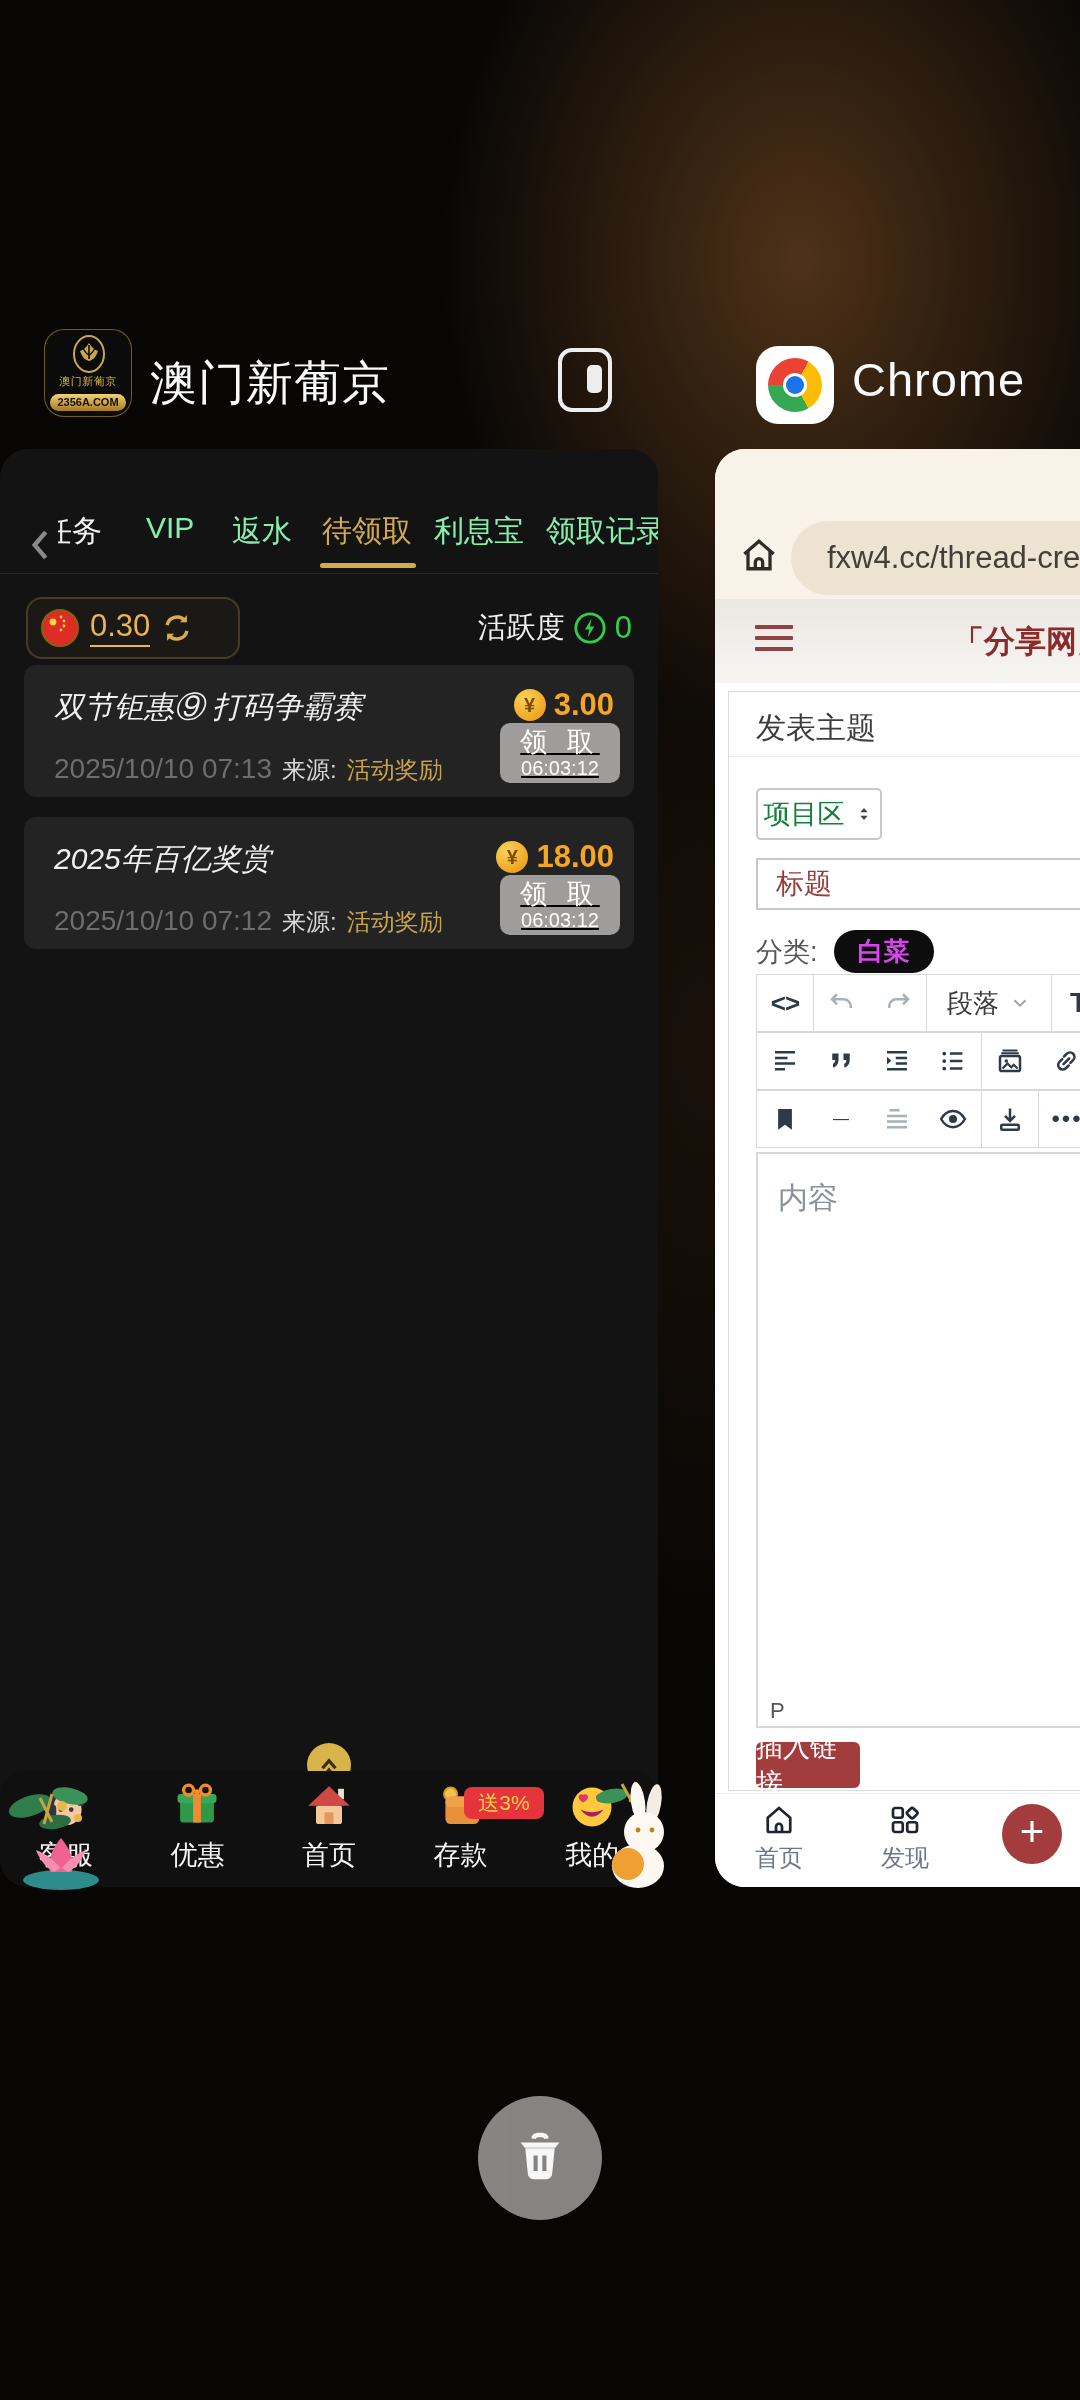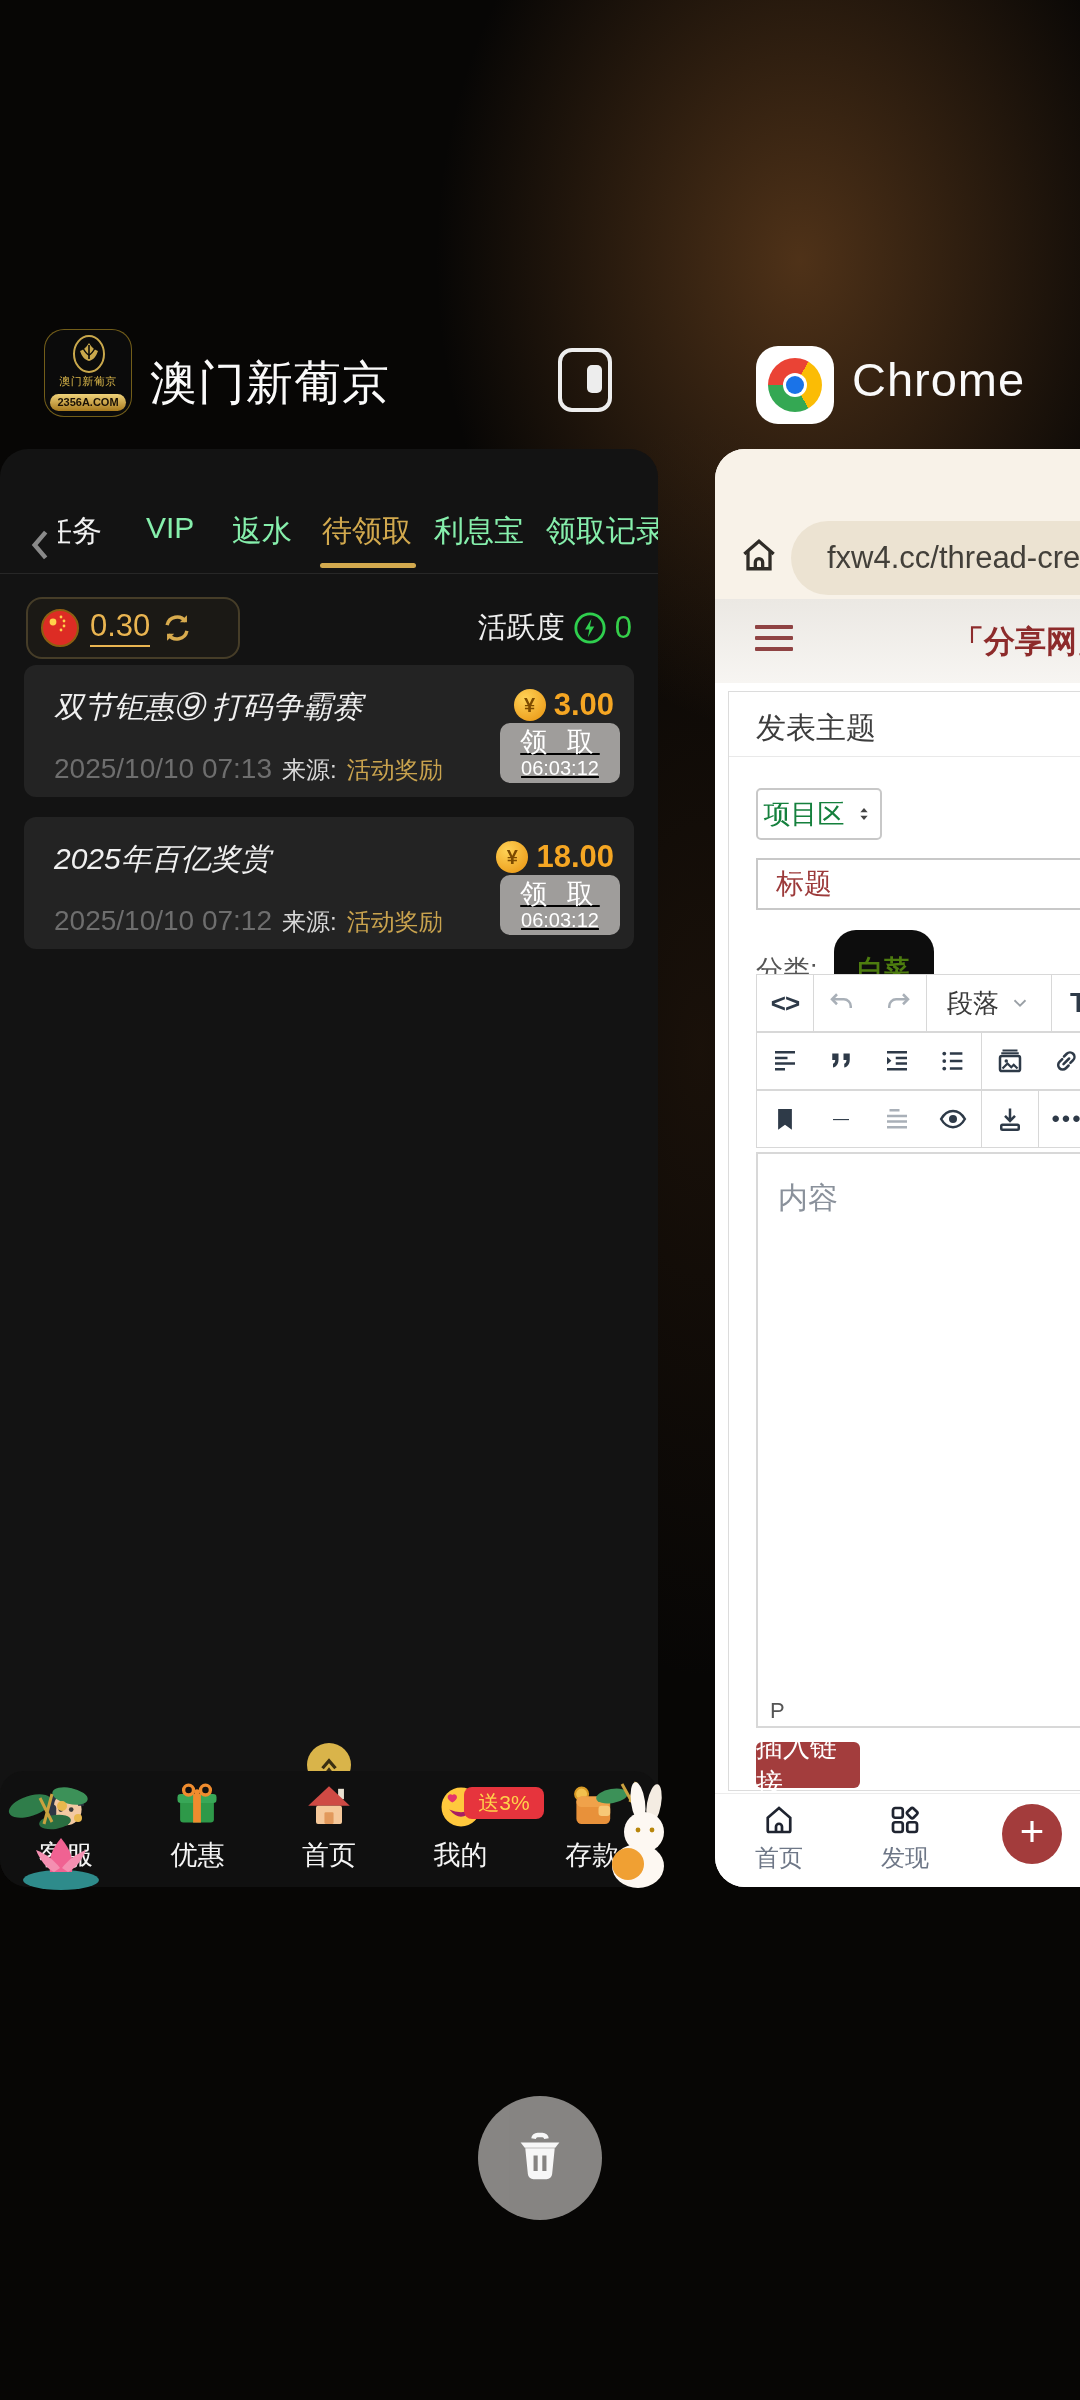--- a/index.html
+++ b/index.html
@@ -75,21 +75,21 @@
   .site-title{position:absolute;left:238px;top:22px;font-size:31px;font-weight:bold;color:#8d2b2b;white-space:nowrap;}
   .panel{left:13px;top:242px;right:-2px;height:1100px;background:#fff;border:1px solid #dcdcdc;border-right:none;box-sizing:border-box;}
   .panel-head{position:absolute;left:0;right:0;top:0;height:64px;border-bottom:1px solid #e9e9e9;}
   .panel-head span{position:absolute;left:27px;top:16px;font-size:30px;color:#3d3d3d;}
   .sel{position:absolute;left:27px;top:96px;width:126px;height:52px;border:2px solid #c8c8c8;border-radius:5px;box-sizing:border-box;
     display:flex;align-items:center;justify-content:center;gap:8px;font-size:27px;color:#15803d;background:#fff;}
   .titin{position:absolute;left:27px;top:166px;right:-2px;height:52px;border:2px solid #c8c8c8;box-sizing:border-box;
     display:flex;align-items:center;padding-left:18px;font-size:28px;color:#9c3a3a;background:#fff;}
   .catrow{position:absolute;left:27px;top:238px;display:flex;align-items:center;gap:16px;}
   .cat-label{font-size:27px;color:#555;}
-  .cat-pill{background:#0d0d0d;color:#4d7c0f;font-size:26px;font-weight:bold;padding:22px 24px;border-radius:22px;}
+  .cat-pill{background:#0d0d0d;color:#d946ef;font-size:26px;font-weight:bold;padding:4px 24px;border-radius:22px;}
   .edbar{position:absolute;left:27px;right:-2px;display:flex;}
   .edgroup{display:flex;border:1px solid #d8d8d8;background:#fff;margin-right:-1px;}
   .edbtn{width:56px;height:56px;display:flex;align-items:center;justify-content:center;color:#2e3a48;}
   .edbtn.gray{color:#a9b0b8;}
   .edbtn.code{font-size:26px;font-weight:bold;letter-spacing:-1px;}
   .edbtn.para{width:124px;gap:10px;font-size:26px;color:#3a3a3a;}
   .edbtn.fmt{font-size:28px;font-weight:bold;width:40px;justify-content:flex-start;padding-left:18px;}
   .edbtn.dots{font-size:24px;letter-spacing:2px;color:#2e3a48;}
   .editor{position:absolute;left:27px;right:-2px;top:460px;height:546px;border:2px solid #d8d8d8;box-sizing:border-box;background:#fff;}
   .content-ph{position:absolute;left:20px;top:24px;font-size:30px;color:#8a919b;}
@@ -247,35 +247,35 @@
         <svg width="52" height="52" viewBox="0 0 40 40">
           <rect x="27" y="6" width="4.5" height="8" fill="#e9e1d1"></rect>
           <path d="M20 4 36 19 H4 z" fill="#cf4a44"></path>
           <rect x="10" y="19" width="20" height="14" rx="1.5" fill="#f5c89a"></rect>
           <rect x="16.5" y="24" width="7" height="9" rx="1" fill="#e2995c"></rect>
         </svg>
         <div class="cas-nav-label">首页</div>
       </div>
       <div class="cas-nav-item">
         <svg width="52" height="52" viewBox="0 0 40 40">
+          <circle cx="12" cy="10" r="5" fill="#f2c14e" stroke="#d99b26" stroke-width="1.6"></circle>
+          <rect x="8" y="12" width="26" height="21" rx="4" fill="#e8913a"></rect>
+          <rect x="8" y="12" width="26" height="8" rx="4" fill="#f0a24a"></rect>
+          <rect x="25" y="19" width="9" height="8" rx="2.5" fill="#f7c877"></rect>
+        </svg>
+        <div class="cas-nav-label">存款</div>
+      </div>
+      <div class="cas-nav-item">
+        <svg width="52" height="52" viewBox="0 0 40 40">
           <circle cx="20" cy="20" r="15" fill="#ffc83d"></circle>
           <path d="M10 15a3 3 0 0 1 5-2 3 3 0 0 1 5 2q0 3-5 6-5-3-5-6z" fill="#e5356b" transform="scale(.72) translate(3.5,2)"></path>
           <path d="M10 15a3 3 0 0 1 5-2 3 3 0 0 1 5 2q0 3-5 6-5-3-5-6z" fill="#e5356b" transform="scale(.72) translate(22,2)"></path>
           <path d="M11 22q9 11 18 0q-9 4-18 0z" fill="#a81e63"></path>
         </svg>
         <div class="cas-nav-label">我的</div>
-      </div>
-      <div class="cas-nav-item">
-        <svg width="52" height="52" viewBox="0 0 40 40">
-          <circle cx="12" cy="10" r="5" fill="#f2c14e" stroke="#d99b26" stroke-width="1.6"></circle>
-          <rect x="8" y="12" width="26" height="21" rx="4" fill="#e8913a"></rect>
-          <rect x="8" y="12" width="26" height="8" rx="4" fill="#f0a24a"></rect>
-          <rect x="25" y="19" width="9" height="8" rx="2.5" fill="#f7c877"></rect>
-        </svg>
-        <div class="cas-nav-label">存款</div>
       </div>
     </div>
   </div>
 
   <svg class="abs" style="left:0;top:1778px" width="120" height="70" viewBox="0 0 120 70">
     <ellipse cx="30" cy="28" rx="22" ry="10" fill="#2f7d4a" transform="rotate(-18 30 28)"></ellipse>
     <ellipse cx="70" cy="18" rx="18" ry="8" fill="#3c9158" transform="rotate(12 70 18)"></ellipse>
     <ellipse cx="55" cy="44" rx="16" ry="7" fill="#2a6e41" transform="rotate(-8 55 44)"></ellipse>
     <circle cx="62" cy="28" r="5" fill="#e9b84d"></circle>
       <circle cx="78" cy="40" r="4" fill="#e9b84d"></circle>

